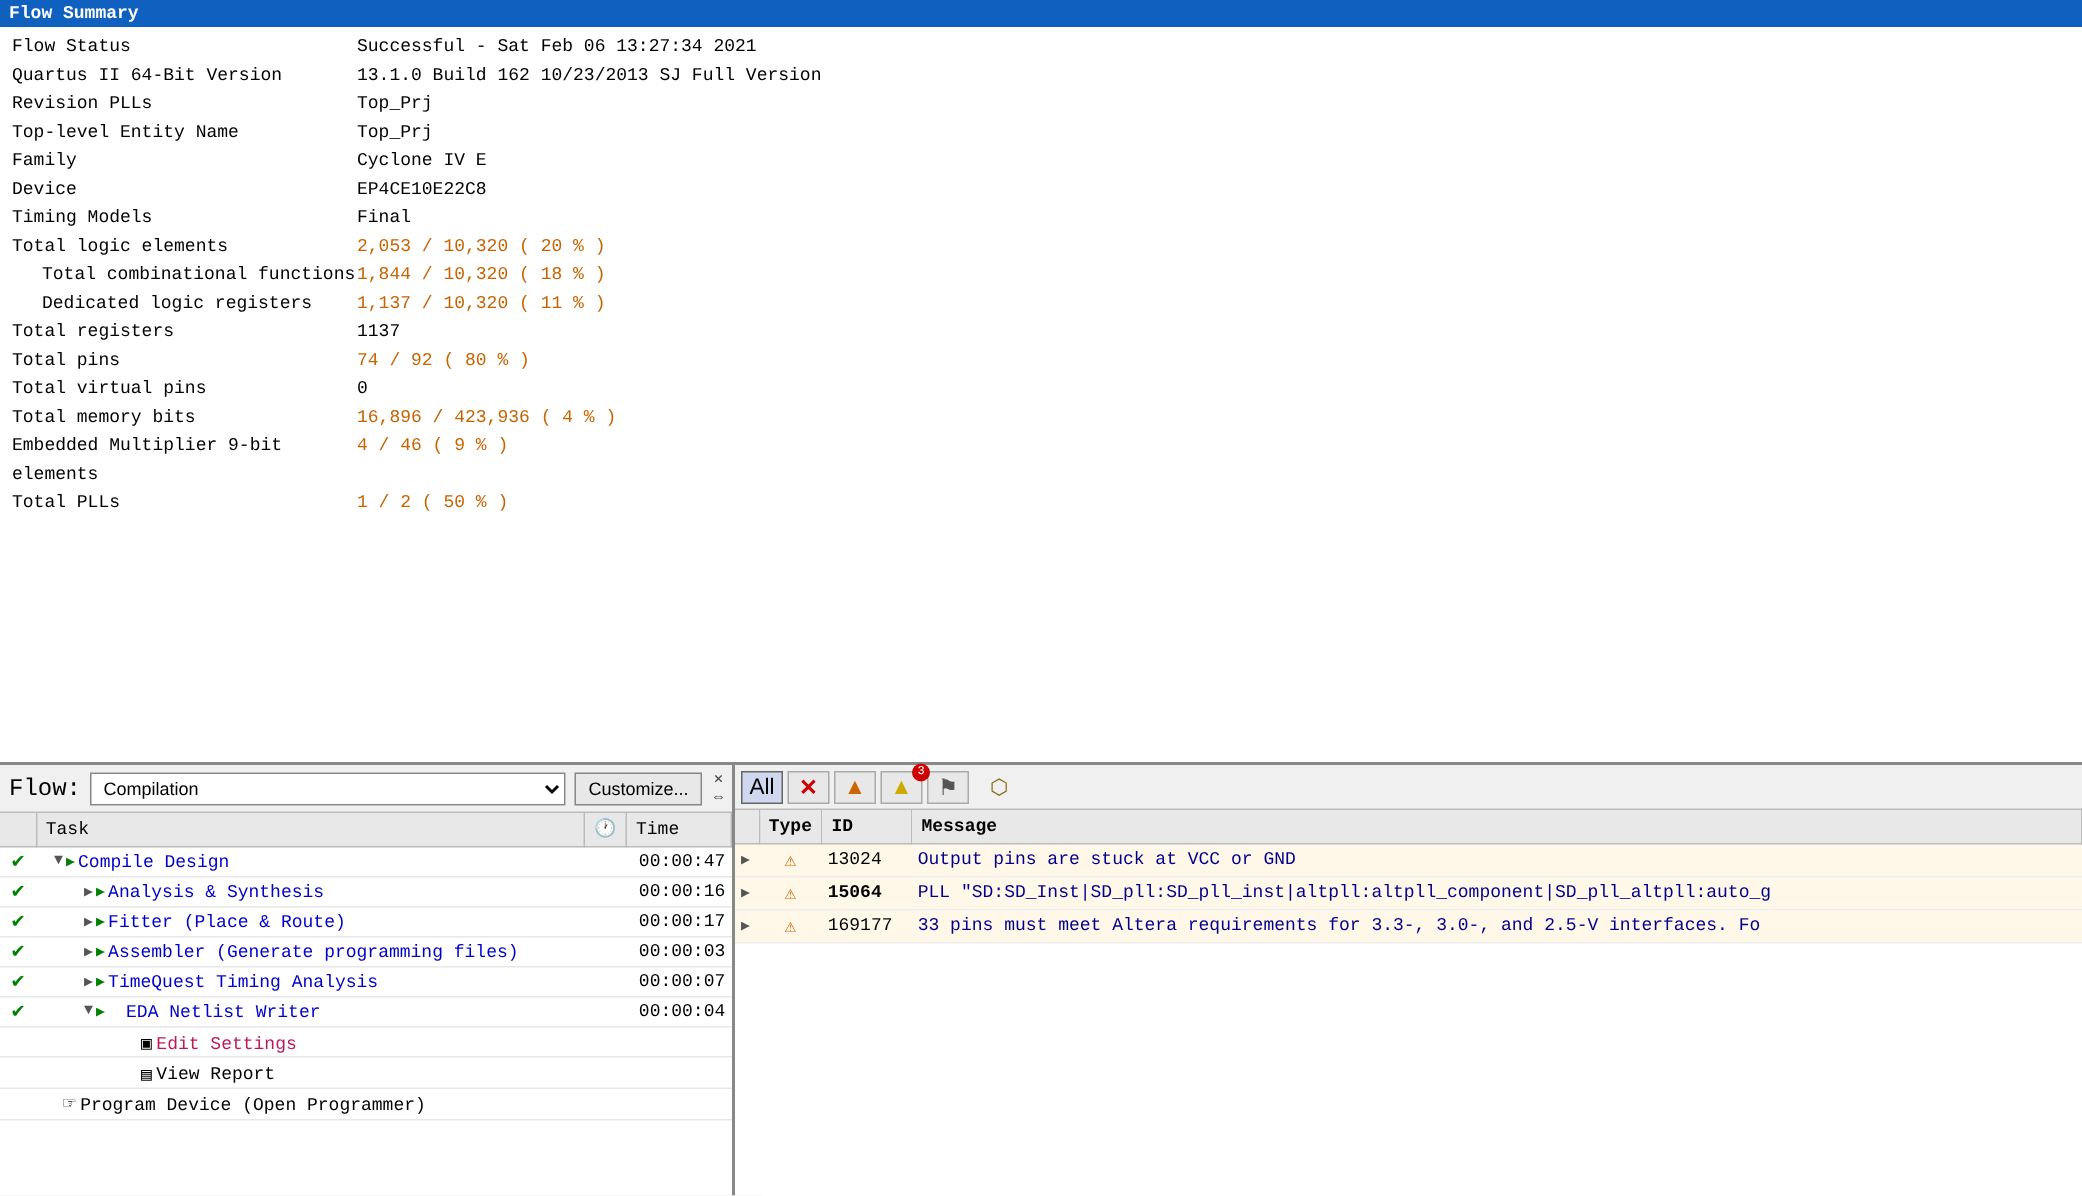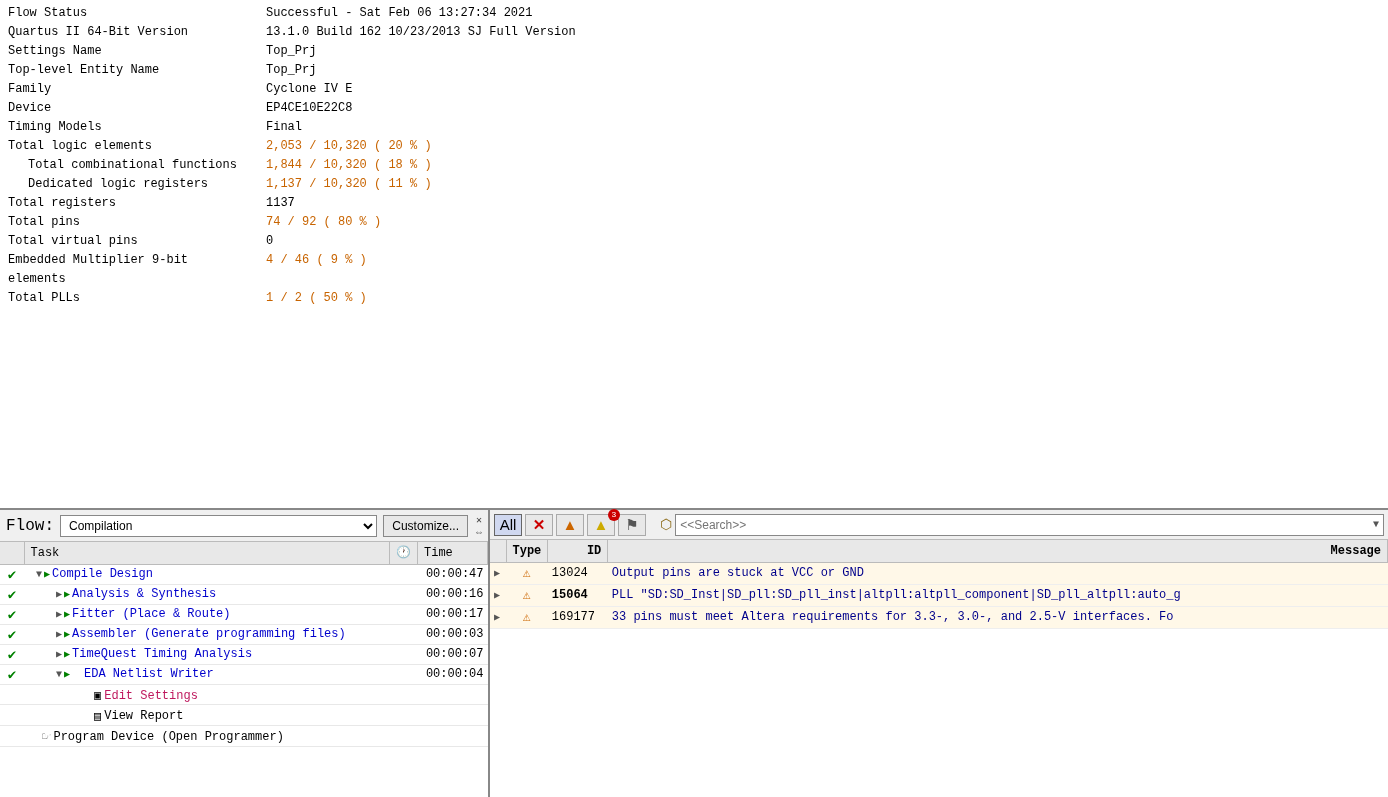--- a/index.html
+++ b/index.html
@@ -27,21 +27,20 @@
 
     .summary-table {
       flex: 1;
       overflow: auto;
       padding: 4px 8px;
     }
 
     .summary-row {
       display: flex;
       line-height: 19px;
-      gap: 28px;
     }
 
     .summary-label {
       width: 230px;
       color: #000;
       padding-left: 0;
     }
 
     .summary-label.indented1 {
       padding-left: 20px;
@@ -209,21 +208,21 @@
       border-collapse: collapse;
     }
 
     .msg-table th {
       background: #e8e8e8;
       border-bottom: 1px solid #bbb;
       border-right: 1px solid #bbb;
       padding: 2px 6px;
       font-size: 12px;
       font-weight: bold;
-      text-align: right;
+      text-align: left;
       height: 22px;
       position: sticky;
       top: 0;
       margin-left: 15px;
     }
 
     .msg-table td {
       padding: 2px 4px;
       font-size: 12px;
       height: 22px;
@@ -249,31 +248,34 @@
       height: 12px;
       display: flex;
       align-items: center;
       justify-content: center;
     }
   </style>
 </head>
 <body>
 
 <div id="flow-summary-panel">
+  <div class="panel-title-bar">
+    <span>Flow Summary</span>
+  </div>
   <div class="summary-table" id="summary-table-container">
   <div class="summary-row">
         <div class="summary-label">Flow Status</div>
         <div class="summary-value">Successful - Sat Feb 06 13:27:34 2021</div>
       </div>
       <div class="summary-row">
         <div class="summary-label">Quartus II 64-Bit Version</div>
         <div class="summary-value">13.1.0 Build 162 10/23/2013 SJ Full Version</div>
       </div>
       <div class="summary-row">
-        <div class="summary-label">Settings Name</div>
+        <div class="summary-label">Revision PLLs</div>
         <div class="summary-value">Top_Prj</div>
       </div>
       <div class="summary-row">
         <div class="summary-label">Top-level Entity Name</div>
         <div class="summary-value">Top_Prj</div>
       </div>
       <div class="summary-row">
         <div class="summary-label">Family</div>
         <div class="summary-value">Cyclone IV E</div>
       </div>
@@ -301,20 +303,24 @@
         <div class="summary-label">Total registers</div>
         <div class="summary-value">1137</div>
       </div>
       <div class="summary-row">
         <div class="summary-label">Total pins</div>
         <div class="summary-value orange">74 / 92 ( 80 % )</div>
       </div>
       <div class="summary-row">
         <div class="summary-label">Total virtual pins</div>
         <div class="summary-value">0</div>
+      </div>
+      <div class="summary-row">
+        <div class="summary-label">Total memory bits</div>
+        <div class="summary-value orange">16,896 / 423,936 ( 4 % )</div>
       </div>
       <div class="summary-row">
         <div class="summary-label">Embedded Multiplier 9-bit elements</div>
         <div class="summary-value orange">4 / 46 ( 9 % )</div>
       </div>
       <div class="summary-row">
         <div class="summary-label">Total PLLs</div>
         <div class="summary-value orange">1 / 2 ( 50 % )</div>
       </div>
     </div>
@@ -449,24 +455,20 @@
       <button class="msg-btn active">All</button>
       <button class="msg-btn" style="color:#cc0000;font-weight:bold;">✕</button>
       <button class="msg-btn" style="color:#cc6600;">▲</button>
       <div class="badge">
         <button class="msg-btn" style="color:#ccaa00;">▲</button>
         <span class="badge-count">3</span>
       </div>
       <button class="msg-btn" style="color:#555;">⚑</button>
       <div style="width:8px;"></div>
       <span style="color:#8b6914;font-size:14px;">⬡</span>
-      <div class="search-bar">
-        <input class="search-input" type="text" placeholder="&lt;&lt;Search&gt;&gt;" style="">
-        <span class="search-dropdown">▼</span>
-      </div>
     </div>
 
     <div class="msg-table-container">
       <table class="msg-table">
         <thead>
           <tr>
             <th style="width:16px;"></th>
             <th style="width:28px;">Type</th>
             <th style="width:60px;">ID</th>
             <th>Message</th>

